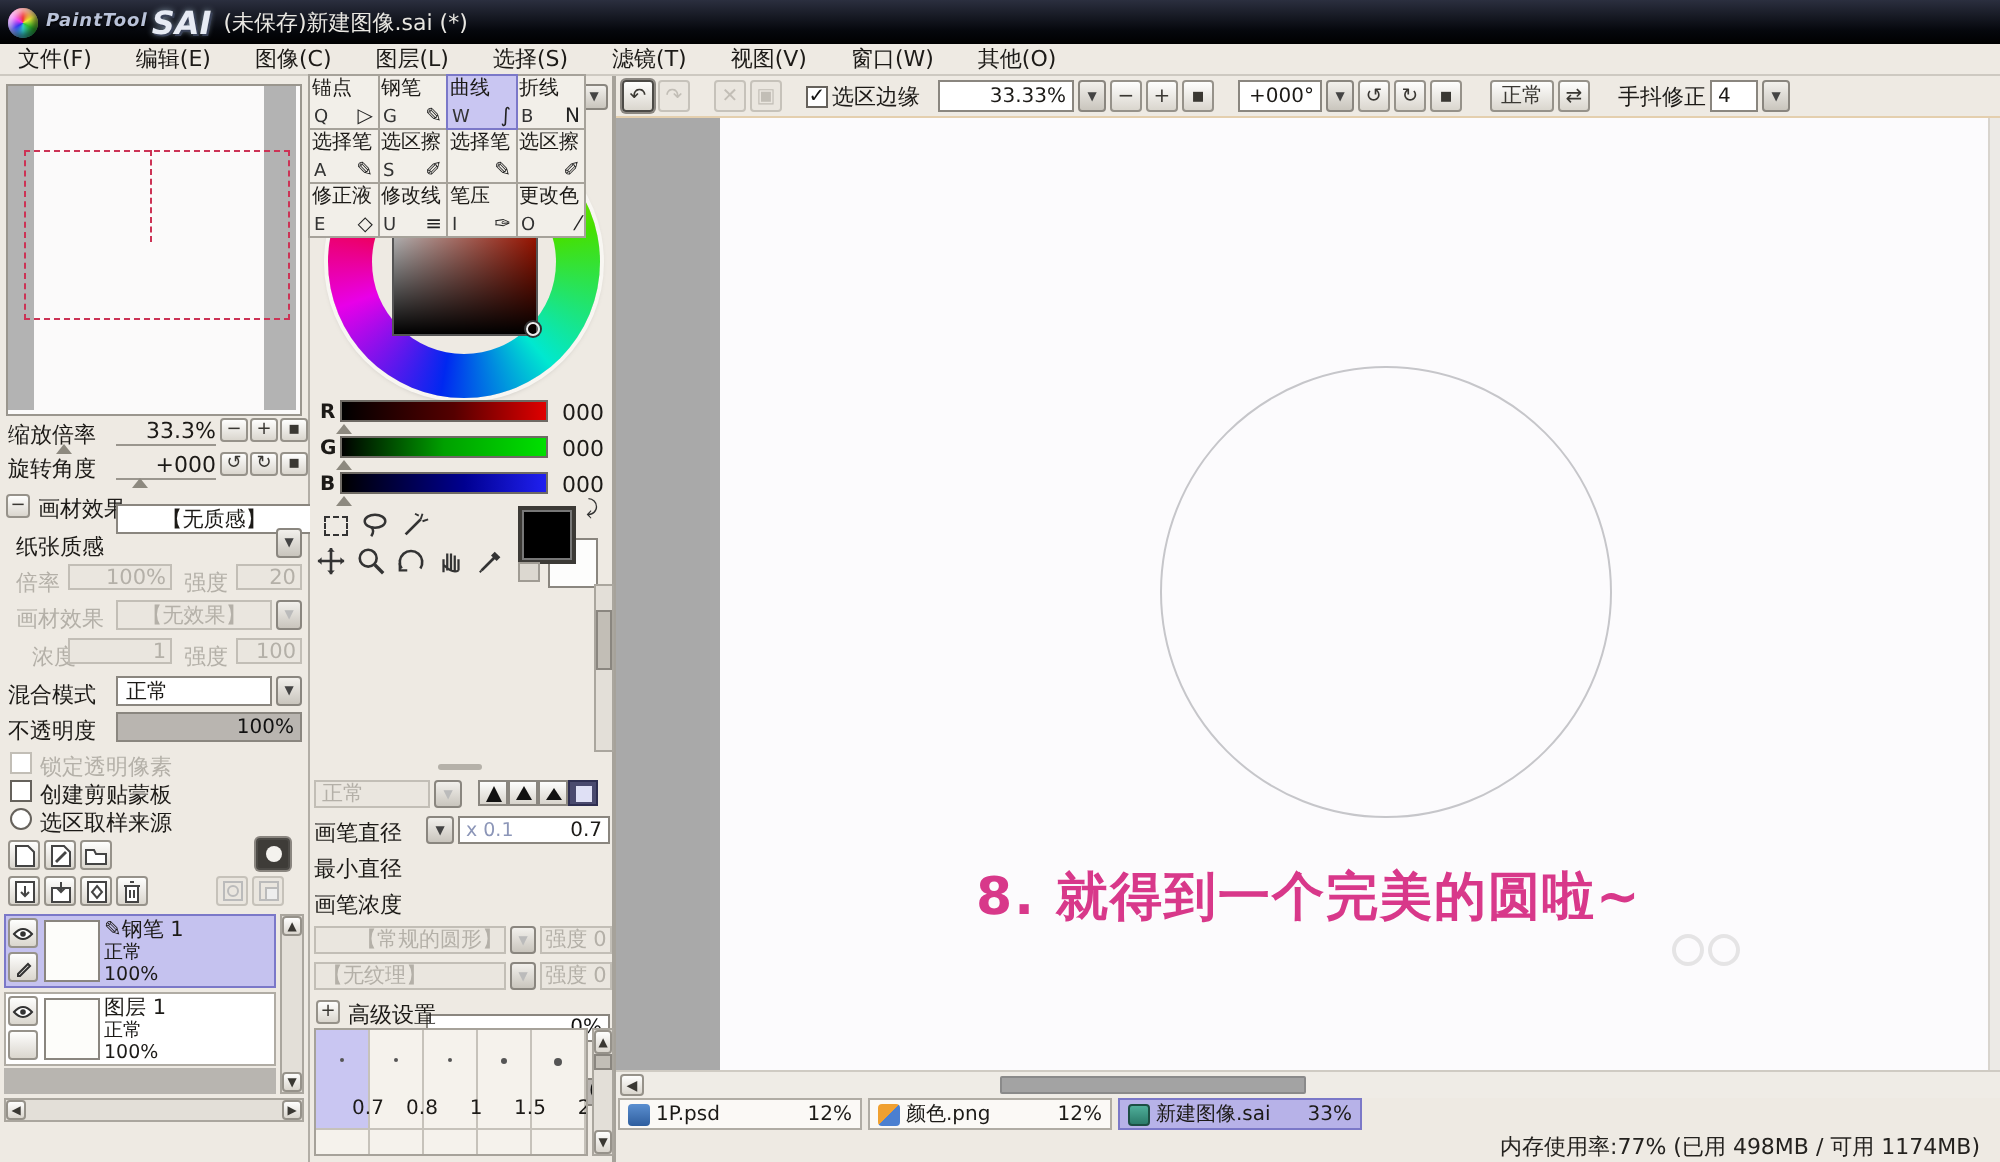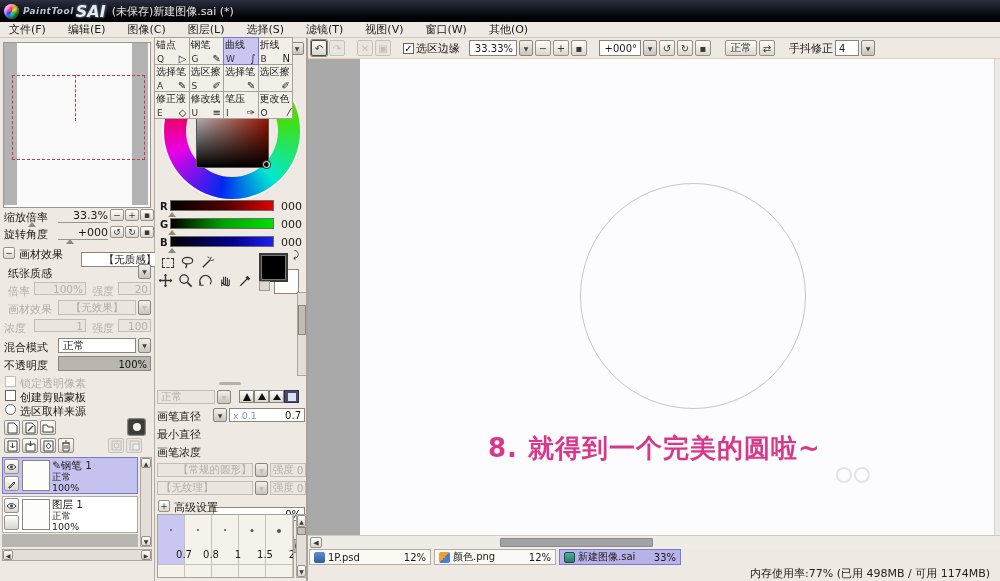--- a/index.html
+++ b/index.html
@@ -212,33 +212,33 @@
     <span class="abs nav-val" style="left:58px;top:188px;width:50px;">+000</span>
     <span class="abs tri-marker" style="left:66px;top:201px;"></span>
     <div class="abs btn sq-btn" style="left:110px;top:188px;">↺</div>
     <div class="abs btn sq-btn" style="left:125px;top:188px;">↻</div>
     <div class="abs btn sq-btn" style="left:140px;top:188px;">▪</div>
 
     <div class="abs btn" style="left:3px;top:209px;width:12px;height:12px;">−</div>
     <span class="abs lbl" style="left:19px;top:209px;">画材效果</span>
 
     <span class="abs lbl" style="left:8px;top:228px;">纸张质感</span>
-    <div class="abs combo" style="left:58px;top:214px;width:98px;height:15px;margin-left:23px;">【无质感】</div>
+    <div class="abs combo" style="left:58px;top:214px;width:98px;height:15px;">【无质感】</div>
     <div class="abs ddbtn" style="left:138px;top:226px;width:13px;height:15px;">▼</div>
 
     <span class="abs lbl gray" style="left:8px;top:246px;">倍率</span>
     <div class="abs combo disabled" style="left:34px;top:244px;width:52px;height:13px;justify-content:flex-end;padding-right:2px;">100%</div>
     <span class="abs lbl gray" style="left:92px;top:246px;">强度</span>
     <div class="abs combo disabled" style="left:118px;top:244px;width:33px;height:13px;justify-content:flex-end;padding-right:2px;">20</div>
 
     <span class="abs lbl gray" style="left:8px;top:264px;">画材效果</span>
     <div class="abs combo disabled" style="left:58px;top:262px;width:78px;height:15px;">【无效果】</div>
     <div class="abs ddbtn" style="left:138px;top:262px;width:13px;height:15px;color:#bbb;">▼</div>
 
-    <span class="abs lbl gray" style="left:4px;top:283px;">浓度</span>
+    <span class="abs lbl gray" style="left:16px;top:283px;">浓度</span>
     <div class="abs combo disabled" style="left:34px;top:281px;width:52px;height:13px;justify-content:flex-end;padding-right:2px;">1</div>
     <span class="abs lbl gray" style="left:92px;top:283px;">强度</span>
     <div class="abs combo disabled" style="left:118px;top:281px;width:33px;height:13px;justify-content:flex-end;padding-right:2px;">100</div>
 
     <span class="abs lbl" style="left:4px;top:302px;">混合模式</span>
     <div class="abs combo" style="left:58px;top:300px;width:78px;height:15px;justify-content:flex-start;padding-left:4px;">正常</div>
     <div class="abs ddbtn" style="left:138px;top:300px;width:13px;height:15px;">▼</div>
 
     <span class="abs lbl" style="left:4px;top:320px;">不透明度</span>
     <div class="abs slider-track" style="left:58px;top:318px;width:93px;height:15px;">
@@ -632,21 +632,21 @@
     <div id="ctoolbar">
       <div class="btn dark tb16">↶</div>
       <div class="btn disabled tb16">↷</div>
       <div style="width:8px;"></div>
       <div class="btn disabled tb16">✕</div>
       <div class="btn disabled tb16">▣</div>
       <div style="width:8px;"></div>
       <span class="checkbox">✓</span>
       <span class="lbl">选区边缘</span>
       <div style="width:5px;"></div>
-      <div class="field" style="width:48px;height:16px;justify-content:flex-end;">33.33%</div>
+      <div class="field" style="width:68px;height:16px;justify-content:flex-end;">33.33%</div>
       <div class="ddbtn" style="width:14px;height:16px;">▼</div>
       <div class="btn tb16">−</div>
       <div class="btn tb16">+</div>
       <div class="btn tb16">▪</div>
       <div style="width:8px;"></div>
       <div class="field" style="width:42px;height:16px;justify-content:flex-end;">+000°</div>
       <div class="ddbtn" style="width:14px;height:16px;">▼</div>
       <div class="btn tb16">↺</div>
       <div class="btn tb16">↻</div>
       <div class="btn tb16">▪</div>

